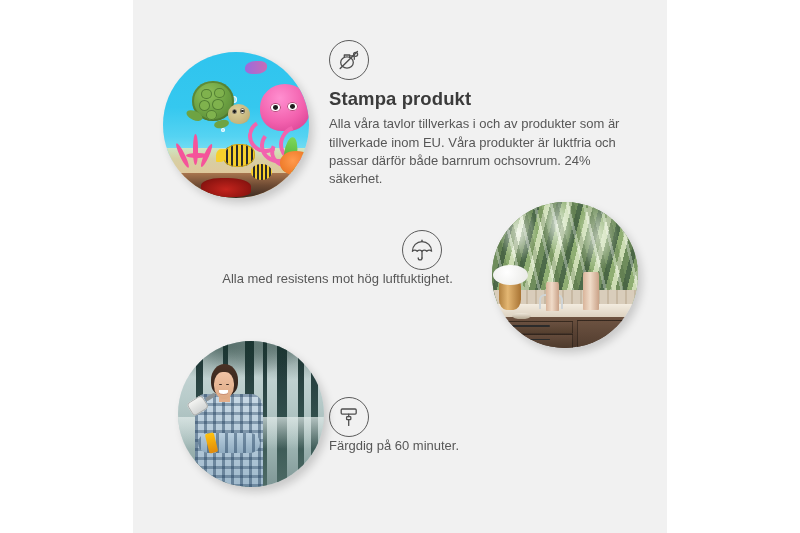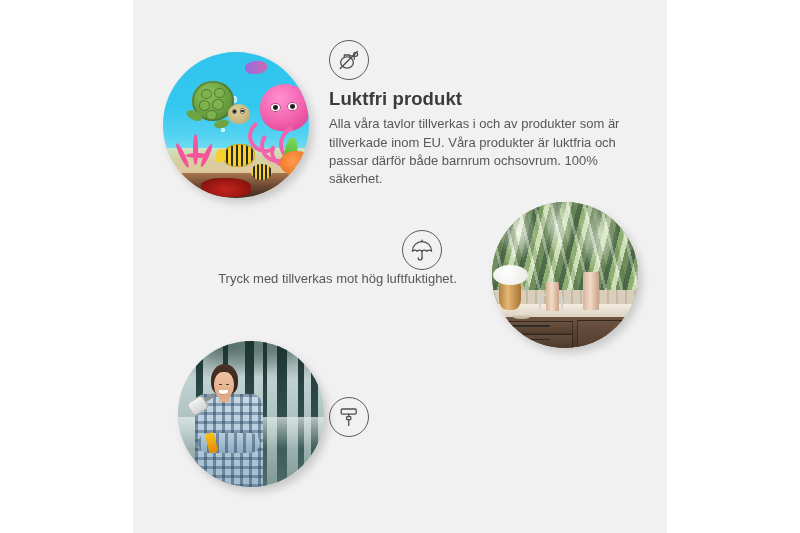--- a/index.html
+++ b/index.html
@@ -282,46 +282,47 @@
         <g fill="none" stroke="#4f4f4f" stroke-width="1.3" stroke-linecap="round" stroke-linejoin="round">
           <ellipse cx="11" cy="15.5" rx="6.3" ry="5.6"></ellipse>
           <path d="M8.3 10.4 V8.0 h5.4 v2.4"></path>
           <path d="M13.7 8.8 h3.0 c1.0 0 1.6 .6 1.6 1.5 v2.0"></path>
           <circle cx="19.6" cy="7.3" r="2.0"></circle>
           <path d="M17.7 8.6 l-1.1 .9"></path>
         </g>
         <path d="M4.2 21.6 L21.4 4.4" fill="none" stroke="#4f4f4f" stroke-width="1.4" stroke-linecap="round"></path>
       </svg>
     </div>
-    <div class="b-title">Luktfri produkt</div>
-    <div class="b-body">Alla våra tavlor tillverkas i och av produkter som är tillverkade inom EU. Våra produkter är luktfria och passar därför både barnrum ochsovrum. 100% säkerhet.</div>
+    <div class="b-title">Stampa produkt</div>
+    <div class="b-body">Alla våra tavlor tillverkas i och av produkter som är tillverkade inom EU. Våra produkter är luktfria och passar därför både barnrum ochsovrum. 24% säkerhet.</div>
   </div>
 
   <div class="block" id="b2">
     <div class="icon-wrap">
       <div class="icon-circ">
         <svg width="26" height="26" viewBox="0 0 26 26" aria-hidden="true">
           <g fill="none" stroke="#4f4f4f" stroke-width="1.3" stroke-linecap="round" stroke-linejoin="round">
             <path d="M3.4 14.2 a9.6 9.6 0 0 1 19.2 0 c-1.6-1.5-3.2-1.5-4.8 0 c-1.6-1.5-3.2-1.5-4.8 0 c-1.6-1.5-3.2-1.5-4.8 0 c-1.6-1.5-3.2-1.5-4.8 0 z"></path>
             <path d="M13 14.2 V21.0"></path>
             <path d="M13 21.0 a1.9 1.9 0 0 1-3.8 0"></path>
             <path d="M13 4.6 V3.2"></path>
           </g>
         </svg>
       </div>
     </div>
-    <div class="b-body">Tryck med tillverkas mot hög luftfuktighet.</div>
+    <div class="b-body">Alla med resistens mot hög luftfuktighet.</div>
   </div>
 
   <div class="block" id="b3">
     <div class="icon-circ">
       <svg width="26" height="26" viewBox="0 0 26 26" aria-hidden="true">
         <g fill="none" stroke="#4f4f4f" stroke-width="1.3" stroke-linecap="round" stroke-linejoin="round">
           <rect x="5.2" y="5.0" width="15.0" height="5.2" rx="1.1"></rect>
           <path d="M12.7 10.2 V12.6"></path>
           <rect x="10.6" y="12.6" width="4.2" height="3.0" rx=".7"></rect>
           <path d="M12.7 15.6 V21.4"></path>
         </g>
       </svg>
     </div>
+    <div class="b-body">Färgdig på 60 minuter.</div>
   </div>
 
 </div>
 
 </body></html>

